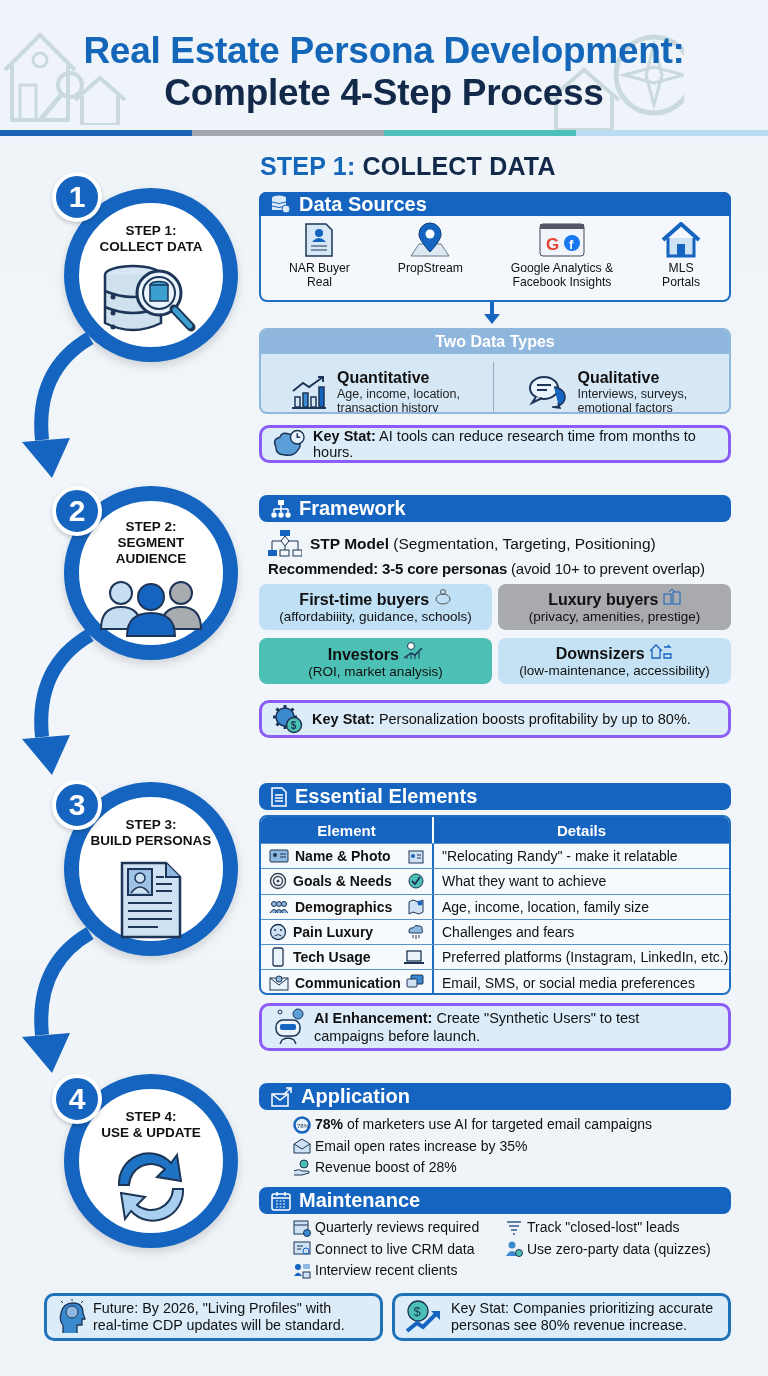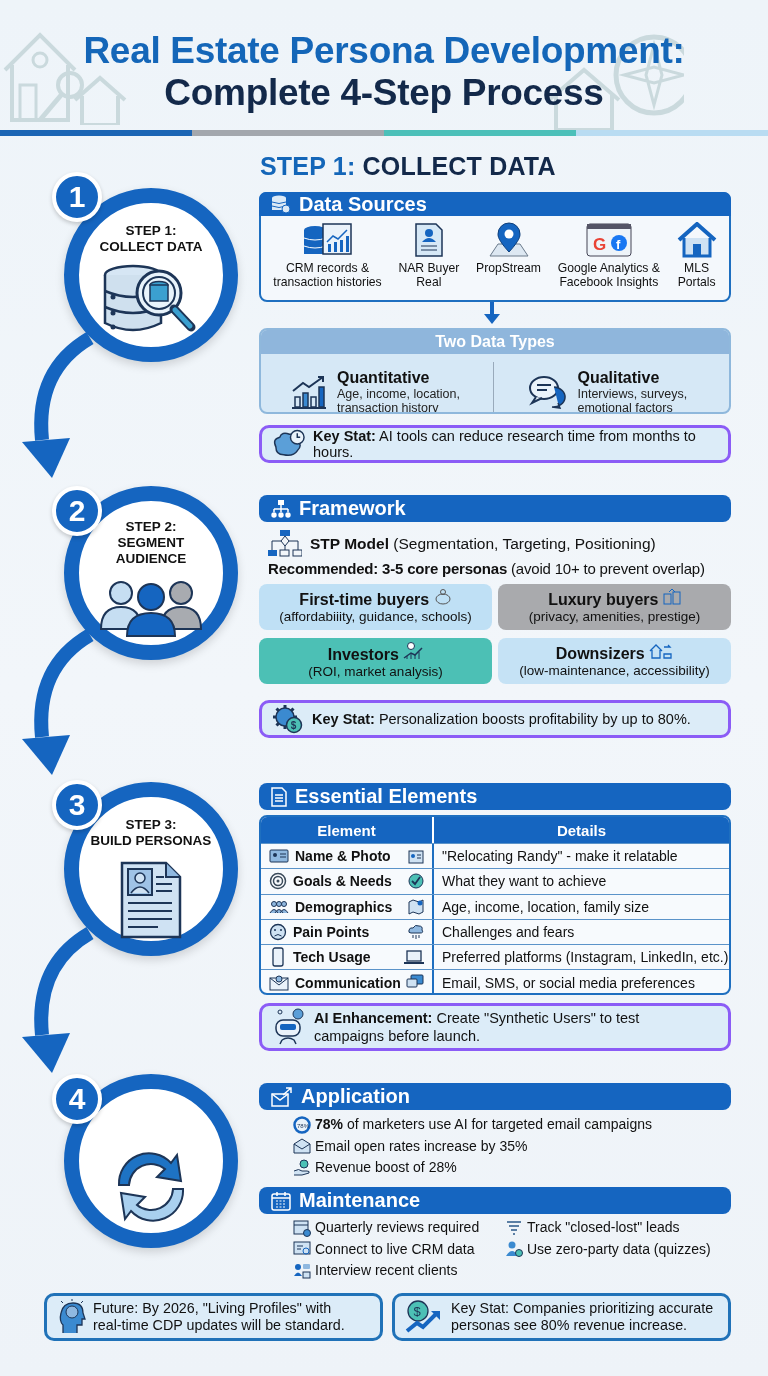--- a/index.html
+++ b/index.html
@@ -147,55 +147,44 @@
     <path d="M38 18 H46 M38 25 H54 M38 32 H54 M10 44 H54 M10 52 H54 M10 60 H54 M10 68 H40" stroke="#1d3557" stroke-width="2"></path>
   </svg>
 </div>
 <div class="step-num" style="top:780px">3</div>
 <svg class="connector" style="top:925px" width="80" height="150" viewBox="0 0 80 150">
     <path d="M70 8 Q15 40 22 110" fill="none" stroke="#1565c0" stroke-width="14"></path>
     <path d="M2 112 L50 108 L32 148 Z" fill="#1565c0"></path>
   </svg>
 
 <div class="step-circle" style="top:1074px">
+  <div class="step-label">
+      <div>STEP 4:</div>
+      <div>USE &amp; UPDATE</div>
+    </div>
   <svg class="step-icon" style="top:60px" width="80" height="74" viewBox="0 0 80 74">
     <path d="M8 36 A30 30 0 0 1 60 14 L66 6 L70 32 L46 28 L54 20 A22 22 0 0 0 18 36 Z" fill="#1e73c4" stroke="#1d3557" stroke-width="2"></path>
     <path d="M72 40 A30 30 0 0 1 20 62 L14 70 L10 44 L34 48 L26 56 A22 22 0 0 0 62 40 Z" fill="#a9d0ef" stroke="#1d3557" stroke-width="2"></path>
   </svg>
 </div>
 <div class="step-num" style="top:1074px">4</div>
 
 <div class="step-heading"><span class="a">STEP 1:</span> <span class="b">COLLECT DATA</span></div>
 
 <div class="box" style="top:192px;height:110px">
   <div class="bar" style="position:relative;left:-2px;top:-2px;width:472px;border-radius:7px 7px 0 0">
     <svg width="20" height="18" viewBox="0 0 20 18">
         <ellipse cx="8" cy="3" rx="7" ry="2.5" fill="#dbe9f6"></ellipse>
         <rect x="1" y="3" width="14" height="12" fill="#dbe9f6"></rect>
         <path d="M1 7 Q8 10 15 7 M1 11 Q8 14 15 11" stroke="#1565c0" fill="none"></path>
         <circle cx="15" cy="14" r="4" fill="#dbe9f6" stroke="#1565c0"></circle>
       </svg>
     <span>Data Sources</span>
   </div>
   <div class="sources">
-    <div class="src">
-      <svg width="50" height="36" viewBox="0 0 50 36">
-          <ellipse cx="12" cy="8" rx="11" ry="4" fill="#1565c0"></ellipse>
-          <rect x="1" y="8" width="22" height="24" fill="#1565c0"></rect>
-          <path d="M1 16 Q12 20 23 16 M1 24 Q12 28 23 24" stroke="#fff" fill="none"></path>
-          <rect x="20" y="2" width="28" height="30" fill="#eaf2fa" stroke="#1d3557" stroke-width="1.5"></rect>
-          <path d="M24 20 L30 14 L35 17 L44 8" stroke="#1565c0" fill="none" stroke-width="1.5"></path>
-          <rect x="25" y="22" width="3" height="8" fill="#1565c0"></rect>
-          <rect x="31" y="20" width="3" height="10" fill="#1565c0"></rect>
-          <rect x="37" y="18" width="3" height="12" fill="#1565c0"></rect>
-          <rect x="43" y="14" width="3" height="16" fill="#1565c0"></rect>
-        </svg>
-      <span>CRM records &amp;</span>
-        <span>transaction histories</span>
-    </div>
     <div class="src">
       <svg width="30" height="36" viewBox="0 0 30 36">
           <path d="M2 2 H22 L28 8 V34 H2 Z" fill="#d6e8f6" stroke="#1d3557" stroke-width="1.5"></path>
           <circle cx="15" cy="11" r="4" fill="#1565c0"></circle>
           <path d="M8 20 Q15 12 22 20 Z" fill="#1565c0"></path>
           <path d="M7 24 H23 M7 28 H23" stroke="#1d3557"></path>
         </svg>
       <span>NAR Buyer</span>
         <span>Real</span>
     </div>
@@ -404,21 +393,21 @@
     <div class="c2">Age, income, location, family size</div>
   </div>
   <div class="trow">
     <div class="c1">
         <svg width="18" height="18" viewBox="0 0 18 18">
           <circle cx="9" cy="9" r="7.5" fill="#cfe2f3" stroke="#1d3557" stroke-width="1.3"></circle>
           <circle cx="6" cy="7" r="1" fill="#1d3557"></circle>
           <circle cx="12" cy="7" r="1" fill="#1d3557"></circle>
           <path d="M5.5 13 Q9 10 12.5 13" stroke="#1d3557" fill="none"></path>
         </svg>
-        <b>Pain Points</b>
+        <b>Pain Luxury</b>
         <svg class="ic2" width="16" height="16" viewBox="0 0 16 16">
           <path d="M3 9 Q0 9 1 6 Q2 3 5 4 Q7 0 11 2 Q15 2 14 6 Q16 9 12 9 Z" fill="#8fb8e0" stroke="#1d3557"></path>
           <path d="M5 11 V14 M8 11 V15 M11 11 V14" stroke="#1d3557"></path>
         </svg>
       </div>
     <div class="c2">Challenges and fears</div>
   </div>
   <div class="trow">
     <div class="c1">
         <svg width="18" height="20" viewBox="0 0 18 20">

